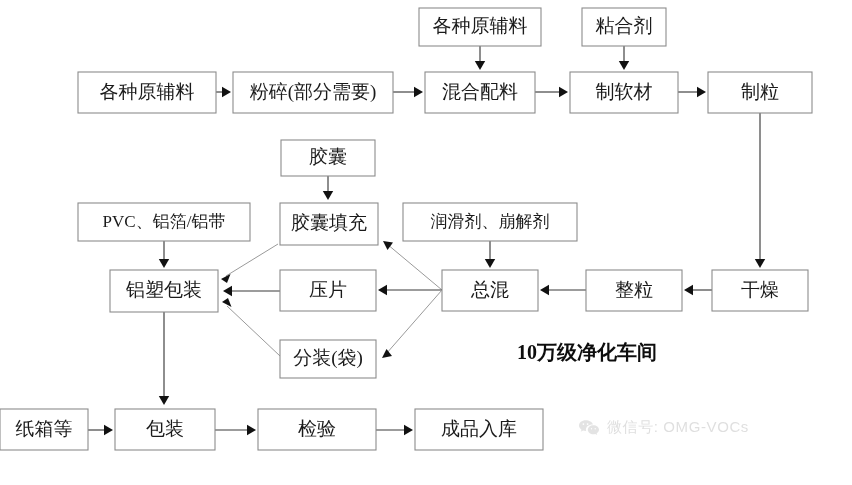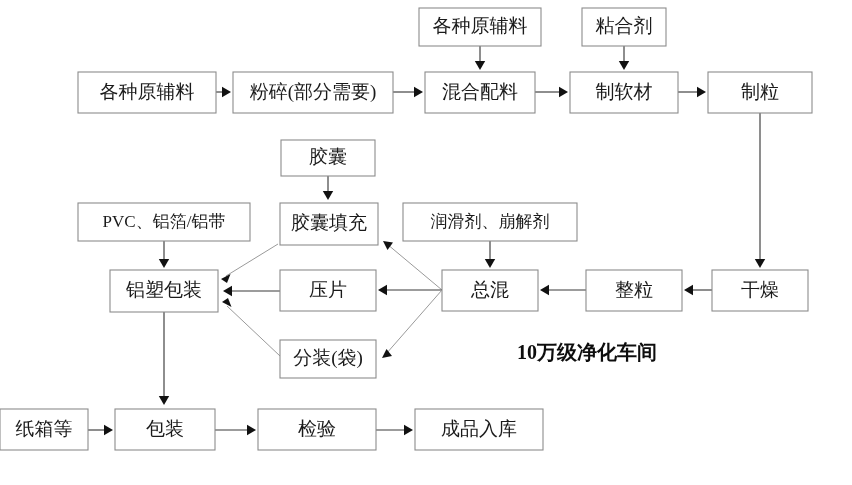--- a/index.html
+++ b/index.html
@@ -254,14 +254,27 @@
           <text class="node-label" x="317" y="430.5">检验</text>
         </g>
         <g>
           <rect class="node-box" x="415" y="409" width="128" height="41"></rect>
           <text class="node-label" x="479" y="430.5">成品入库</text>
         </g>
       </g>
     <text id="zone-text" class="zone-label" x="587" y="354">10万级净化车间</text>
   </svg>
 
+  <div id="watermark">
+    <span>
+      <svg width="22" height="18" viewBox="0 0 22 18" xmlns="http://www.w3.org/2000/svg">
+        <path d="M7.6 1.2C3.9 1.2 1 3.6 1 6.6c0 1.7 1 3.2 2.5 4.2l-.7 2 2.3-1.2c.8.2 1.6.3 2.5.3h.5c-.1-.4-.2-.8-.2-1.2 0-2.9 2.9-5.3 6.5-5.3h.5C14.3 3 11.3 1.2 7.6 1.2z" fill="#9d9d9d"></path>
+        <circle cx="5.4" cy="5.1" r="0.85" fill="#ffffff"></circle>
+        <circle cx="9.6" cy="5.1" r="0.85" fill="#ffffff"></circle>
+        <path d="M21 10.8c0-2.5-2.5-4.5-5.6-4.5s-5.6 2-5.6 4.5c0 2.5 2.5 4.5 5.6 4.5.7 0 1.3-.1 1.9-.3l1.9 1-.5-1.7c1.4-.8 2.3-2.1 2.3-3.5z" fill="#9d9d9d"></path>
+        <circle cx="13.5" cy="9.7" r="0.7" fill="#ffffff"></circle>
+        <circle cx="17.2" cy="9.7" r="0.7" fill="#ffffff"></circle>
+      </svg>
+    </span>
+    <span class="wm-text">微信号: OMG-VOCs</span>
+  </div>
 
 </div>
 
 </body></html>

